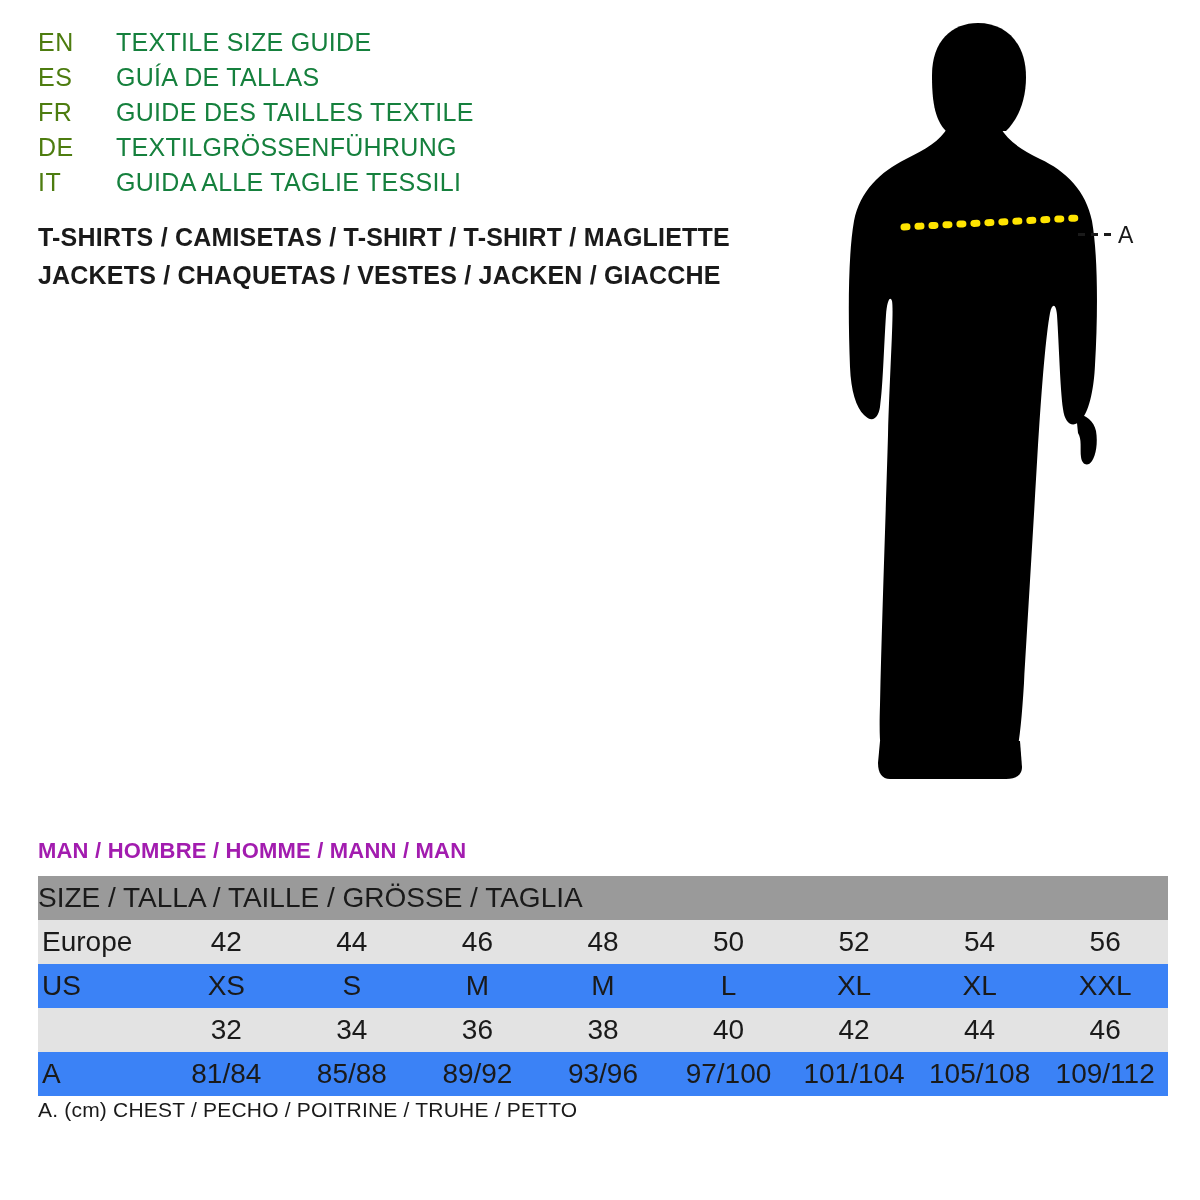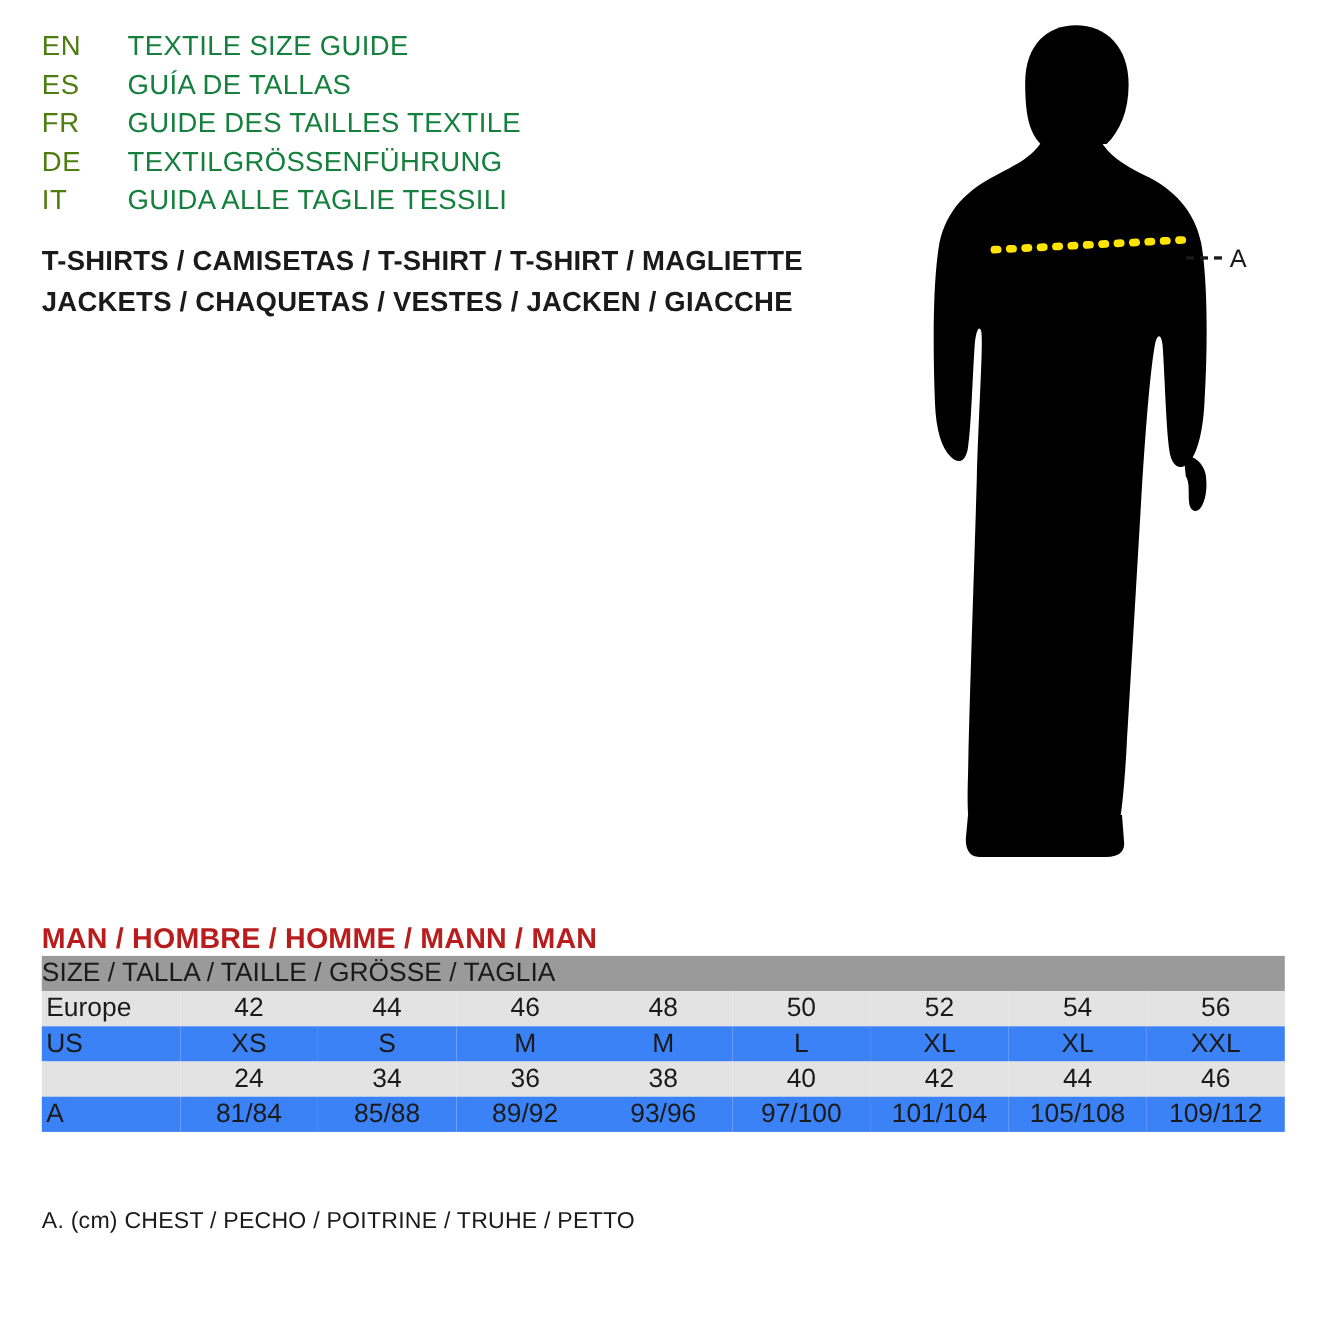--- a/index.html
+++ b/index.html
@@ -83,35 +83,36 @@
   }
 
   
   #table-section {
     position: absolute;
     left: 38px;
     top: 838px;
     width: 1130px;
   }
   #table-title {
-    font-size: 26px;
+    font-size: 22px;
     font-weight: bold;
     letter-spacing: 0.2px;
-    color: #b91c1c;
+    margin-bottom: 12px;
+    color: #a21caf;
   }
   table#size-table {
     border-collapse: collapse;
     width: 1130px;
     table-layout: fixed;
   }
   table#size-table td, table#size-table th {
-    font-size: 24px;
+    font-size: 28px;
     font-weight: normal;
     padding: 0;
-    height: 32px;
+    height: 44px;
     color: #1a1a1a;
   }
   .row-header-band td {
     background: #9a9a9a;
     font-size: 19px;
     text-align: left;
     padding-left: 4px;
     height: 30px;
   }
   .label-cell {
@@ -232,21 +233,21 @@
         <td class="val-cell">S</td>
         <td class="val-cell">M</td>
         <td class="val-cell">M</td>
         <td class="val-cell">L</td>
         <td class="val-cell">XL</td>
         <td class="val-cell">XL</td>
         <td class="val-cell">XXL</td>
       </tr>
       <tr class="band-mid">
         <td class="label-cell"></td>
-        <td class="val-cell">24</td>
+        <td class="val-cell">32</td>
         <td class="val-cell">34</td>
         <td class="val-cell">36</td>
         <td class="val-cell">38</td>
         <td class="val-cell">40</td>
         <td class="val-cell">42</td>
         <td class="val-cell">44</td>
         <td class="val-cell">46</td>
       </tr>
       <tr class="band-white">
         <td class="label-cell">A</td>

